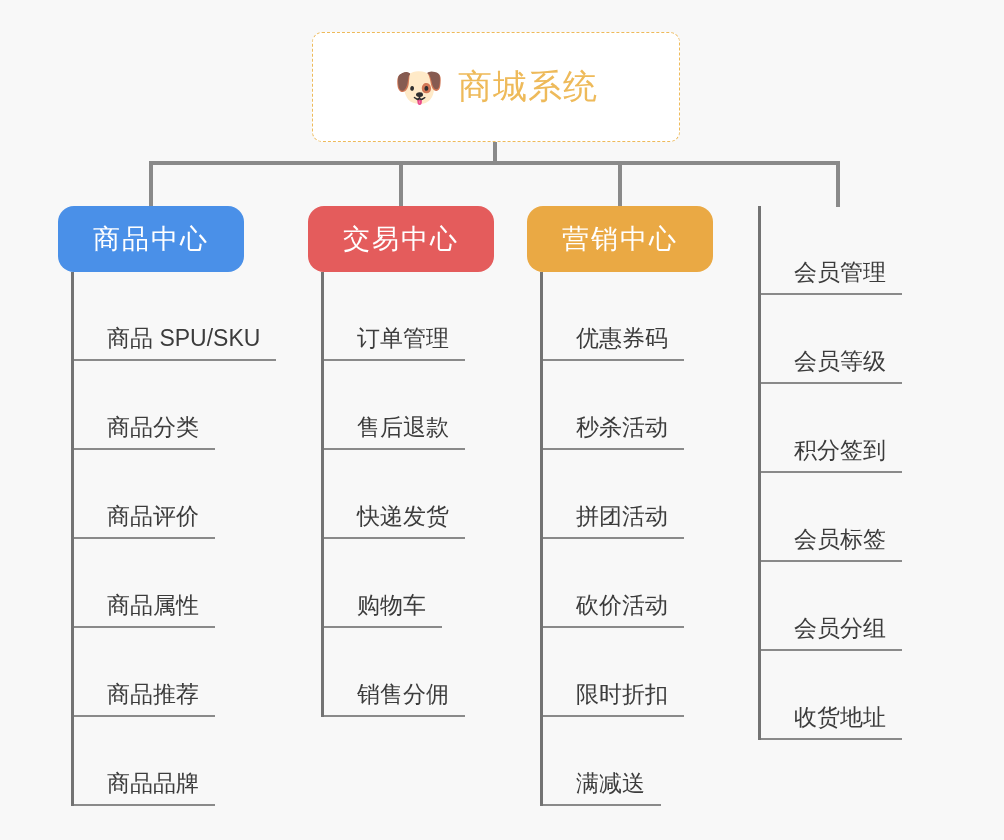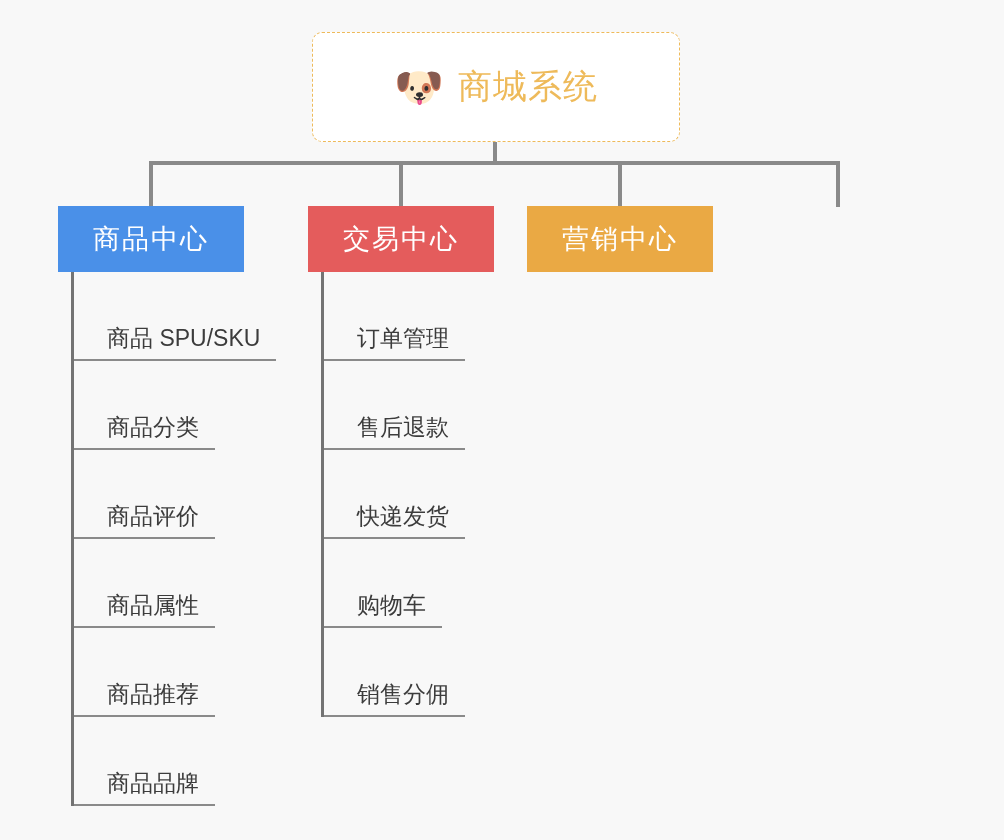--- a/index.html
+++ b/index.html
@@ -57,21 +57,21 @@
   .conn-v { width: 4px; }
   .conn-h { height: 4px; }
 
   
   .branch {
     position: absolute;
     top: 206px;
   }
   .branch-header {
     height: 66px;
-    border-radius: 0;
+    border-radius: 16px;
     display: flex;
     align-items: center;
     justify-content: center;
     color: #ffffff;
     font-size: 27px;
     letter-spacing: 2px;
     box-sizing: border-box;
   }
 
   .leaf-stack {
@@ -158,16 +158,56 @@
         </div>
         <div class="leaf">
           <span class="leaf-label">销售分佣</span>
         </div>
       </div>
     </div>
     <div class="branch" style="left: 527px; width: 186px;">
       <div class="branch-header" style="background: rgb(234, 169, 68); width: 186px;">
         <span>营销中心</span>
       </div>
+      <div class="leaf-stack">
+        <div class="leaf">
+          <span class="leaf-label">优惠券码</span>
+        </div>
+        <div class="leaf">
+          <span class="leaf-label">秒杀活动</span>
+        </div>
+        <div class="leaf">
+          <span class="leaf-label">拼团活动</span>
+        </div>
+        <div class="leaf">
+          <span class="leaf-label">砍价活动</span>
+        </div>
+        <div class="leaf">
+          <span class="leaf-label">限时折扣</span>
+        </div>
+        <div class="leaf">
+          <span class="leaf-label">满减送</span>
+        </div>
+      </div>
     </div>
     <div class="branch" style="left: 745px; width: 186px;">
+      <div class="leaf-stack">
+        <div class="leaf">
+          <span class="leaf-label">会员管理</span>
+        </div>
+        <div class="leaf">
+          <span class="leaf-label">会员等级</span>
+        </div>
+        <div class="leaf">
+          <span class="leaf-label">积分签到</span>
+        </div>
+        <div class="leaf">
+          <span class="leaf-label">会员标签</span>
+        </div>
+        <div class="leaf">
+          <span class="leaf-label">会员分组</span>
+        </div>
+        <div class="leaf">
+          <span class="leaf-label">收货地址</span>
+        </div>
+      </div>
     </div>
   </div>
 
 </body></html>

